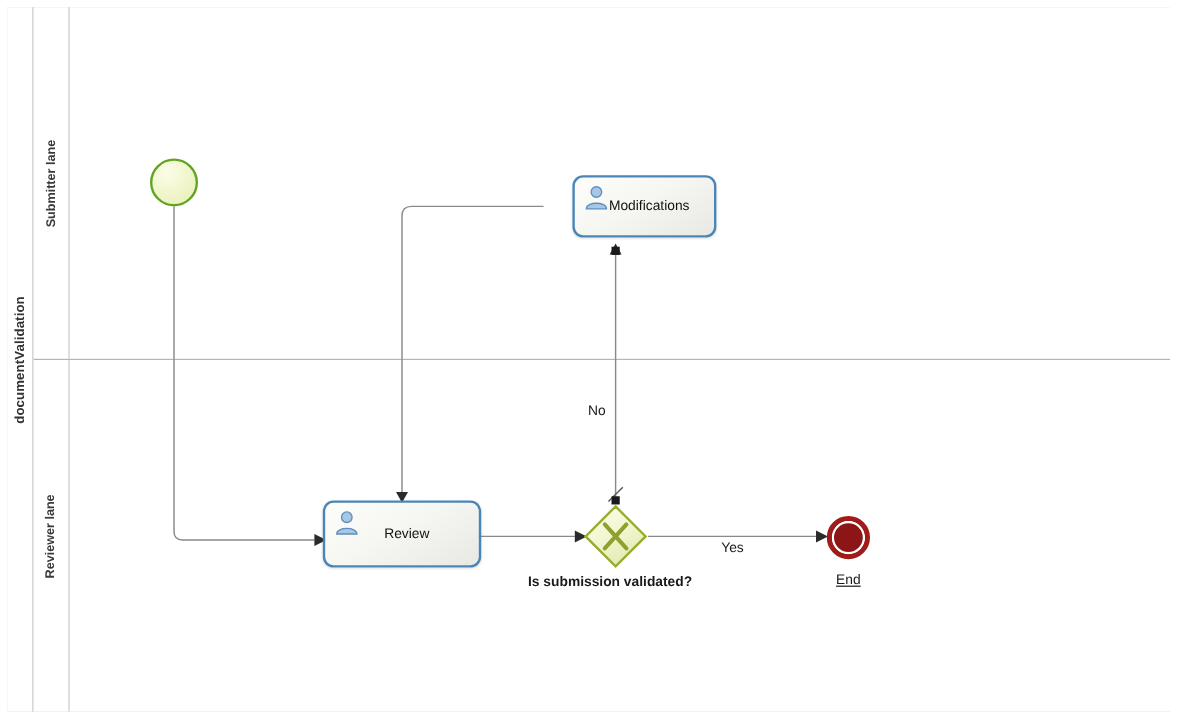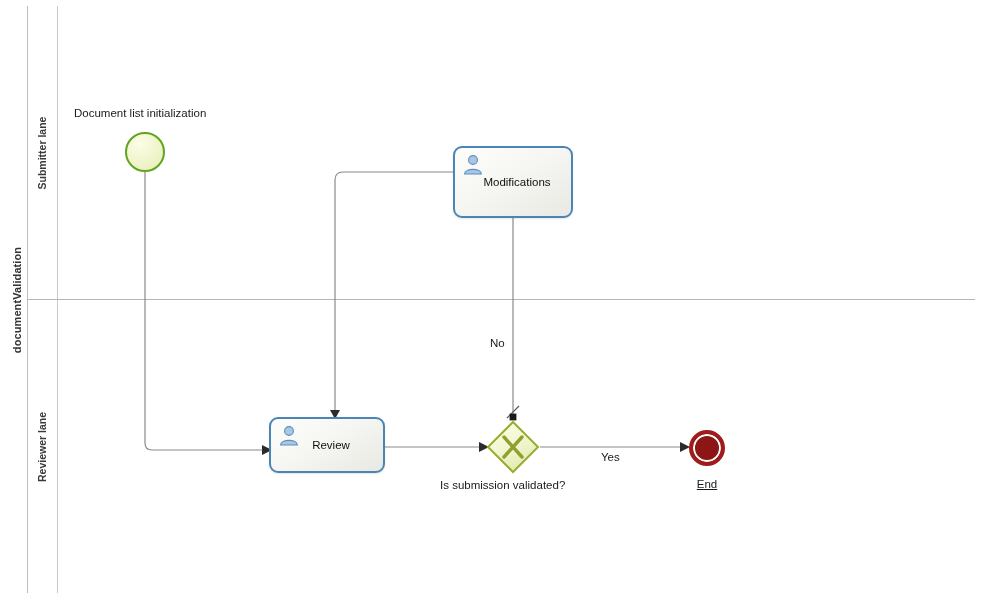--- a/index.html
+++ b/index.html
@@ -66,41 +66,41 @@
   }
   .end-label{
     left:660px;top:478px;width:94px;text-align:center;font-size:11.5px;color:#1a1a1a;text-decoration:underline;
   }
 
   .task{
     border:2px solid #4b85b5;border-radius:9px;box-sizing:border-box;
     background:linear-gradient(150deg,#fdfdfb 0%,#f6f6f2 45%,#e9e9e4 100%);
     box-shadow:0 1px 2px rgba(0,0,0,.10);
   }
-  .task-modifications{left:453px;top:146px;width:120px;height:72px;}
-  .task-review{left:269px;top:417px;width:116px;height:56px;}
+  .task-modifications{left:477px;top:146px;width:120px;height:52px;}
+  .task-review{left:269px;top:417px;width:132px;height:56px;}
 
   .task-icon{
     position:absolute;left:7px;top:5px;width:22px;height:22px;
   }
   .task-text{
     position:absolute;left:0;top:0;width:100%;height:100%;
     display:flex;align-items:center;justify-content:center;
     font-size:11.5px;color:#111;padding-left:8px;box-sizing:border-box;
   }
 
   .gateway{
     left:486px;top:420px;width:54px;height:54px;
   }
 
   
   .flow-label{position:absolute;font-size:11.5px;color:#1a1a1a;white-space:nowrap;}
   .label-no{left:490px;top:307px;margin-top:30px;}
   .label-yes{left:601px;top:451px;}
-  .label-gateway{left:440px;top:479px;}
+  .label-gateway{left:440px;top:479px;font-weight:bold;}
 
   svg.edges{position:absolute;left:0;top:0;width:1000px;height:600px;pointer-events:none;}
   .edge{fill:none;stroke:#8a8a8a;stroke-width:1.2;}
   .edge-head{fill:#2b2b2b;}
   .edge-sq{fill:#1a1a1a;stroke:#1a1a1a;stroke-width:.8;}
   .default-slash{stroke:#5a5a5a;stroke-width:1.2;}
 </style>
 </head>
 <body>
 
@@ -143,21 +143,20 @@
 
     <line class="default-slash" x1="507" y1="418" x2="519" y2="406"></line>
 
     <rect class="edge-sq" x="510" y="414" width="6" height="6"></rect>
 
     <polygon class="edge-head" points="508,212 518,212 513,203"></polygon>
     <rect class="edge-sq" x="510" y="206" width="6" height="6"></rect>
   </svg>
 
   <div class="node start-event"></div>
-  <div class="node start-label">Document list initialization</div>
 
   <div class="node task task-modifications">
     <span class="task-icon">
       <svg viewBox="0 0 22 22" width="22" height="22">
         <circle cx="11" cy="7" r="4.4" fill="#a9c7e4" stroke="#5b8fbf" stroke-width="1.1"></circle>
         <path d="M2.6,21 C2.6,14.8 19.4,14.8 19.4,21 Z" fill="#a9c7e4" stroke="#5b8fbf" stroke-width="1.1"></path>
       </svg>
     </span>
     <span class="task-text">Modifications</span>
   </div>

